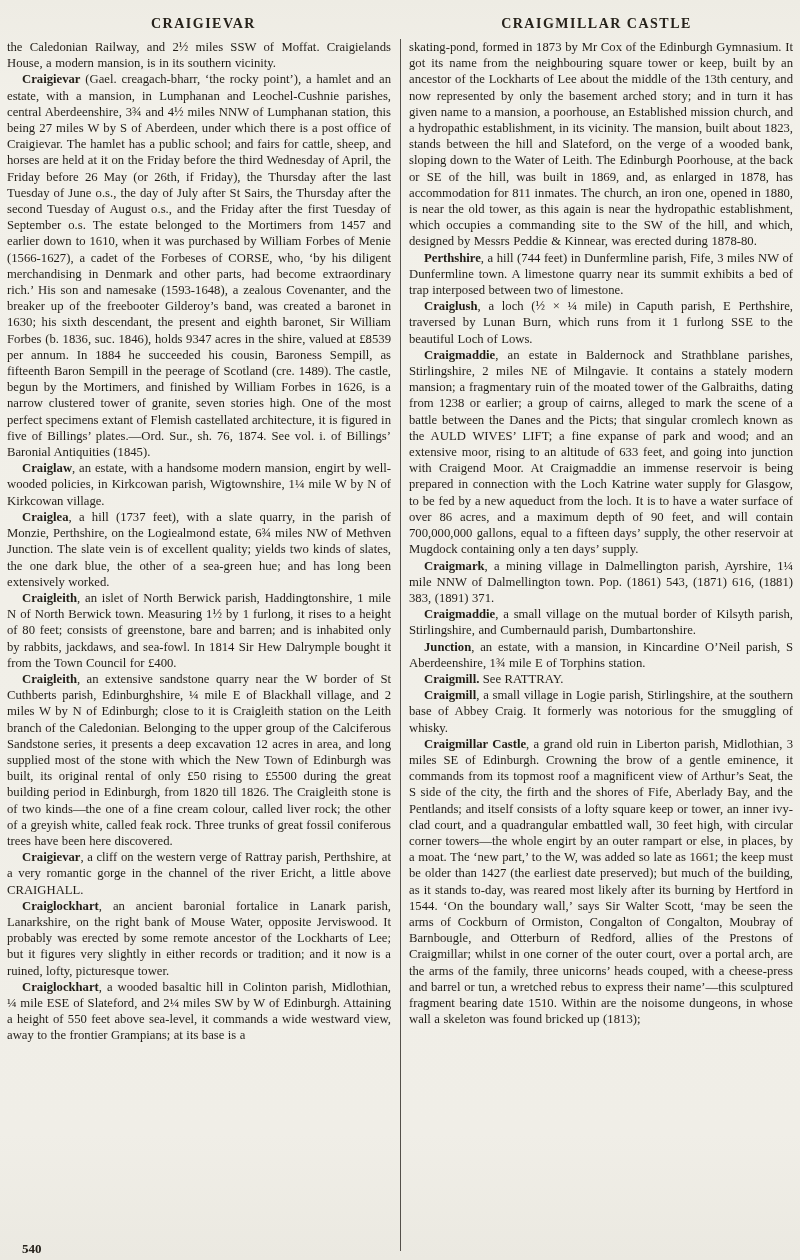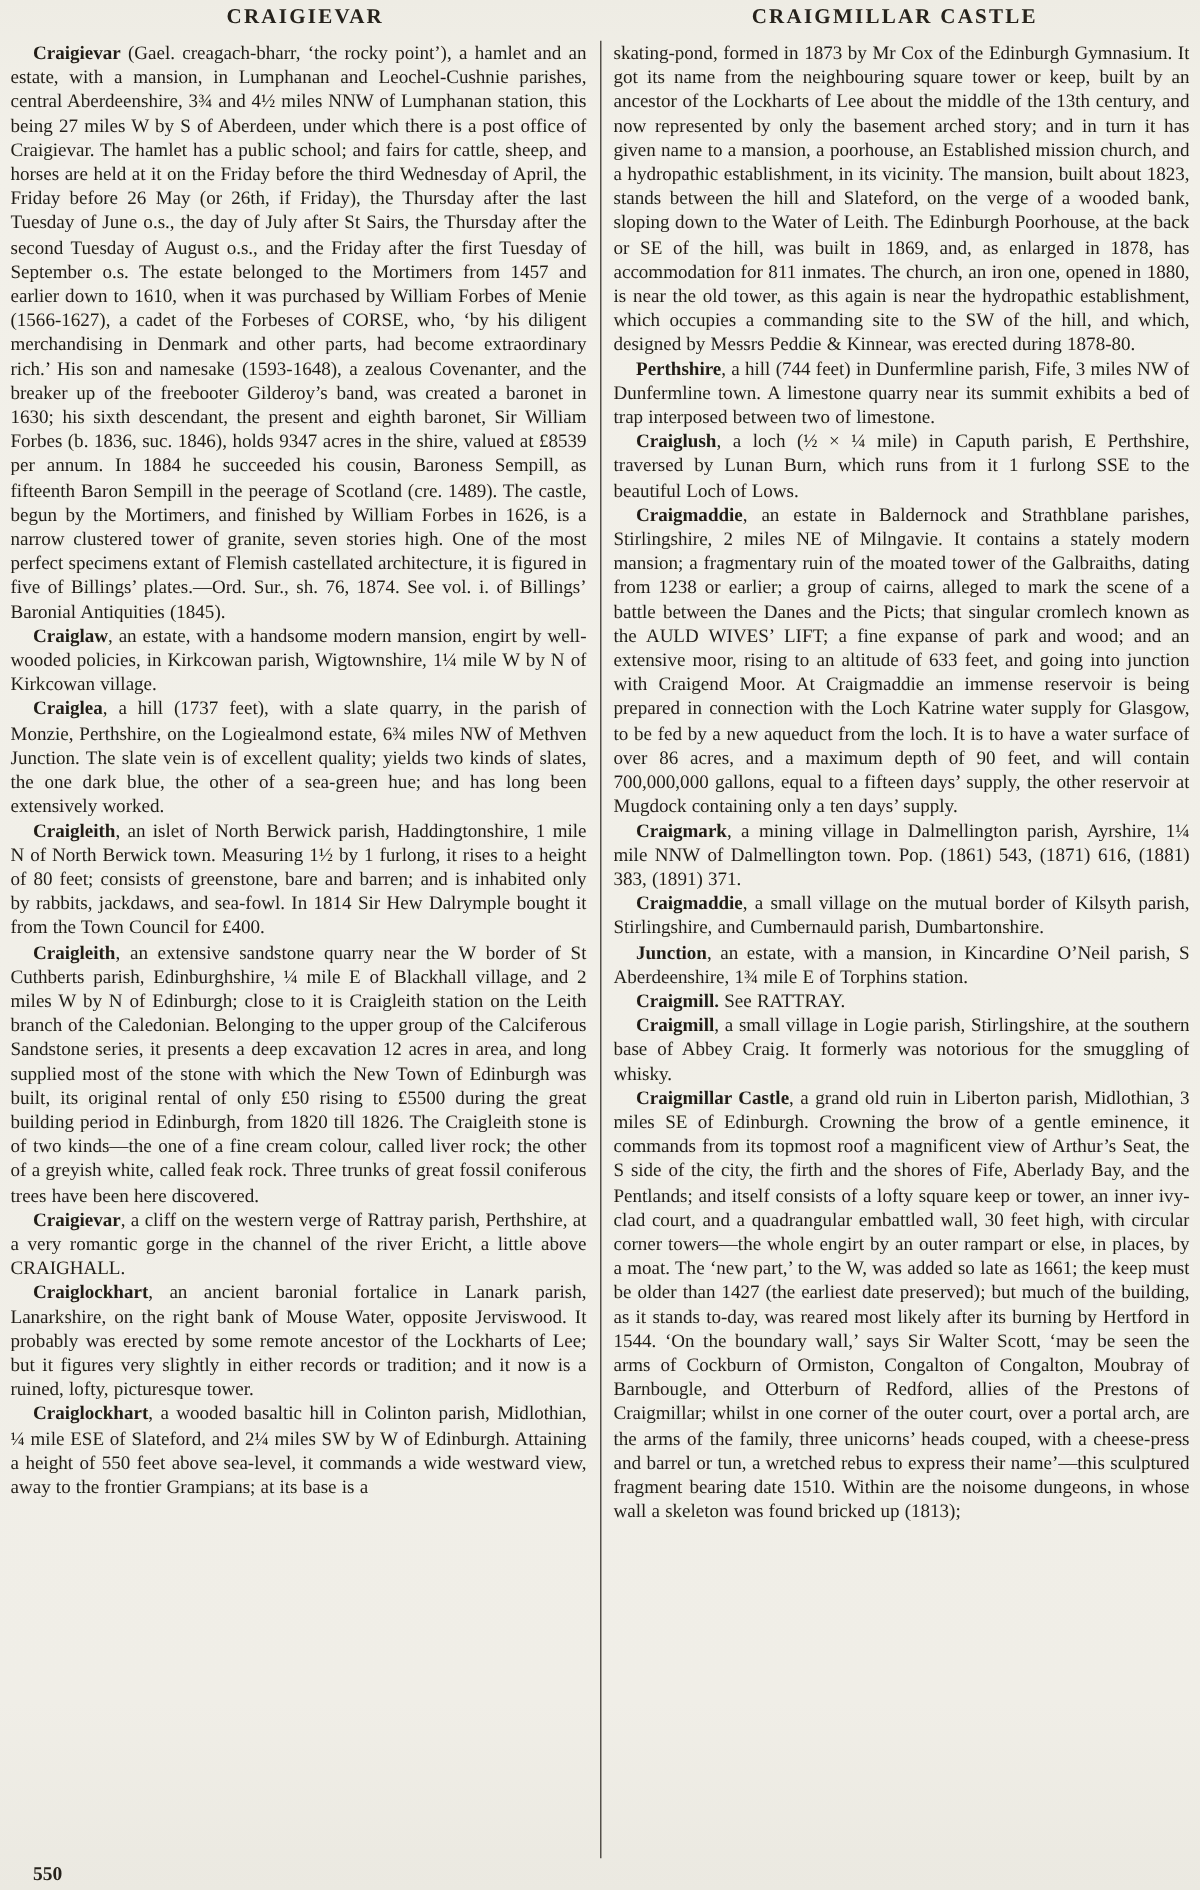--- a/index.html
+++ b/index.html
@@ -9,21 +9,21 @@
   }
   .page {
     position: relative;
     width: 800px;
     height: 1260px;
     box-sizing: border-box;
     background: #f0eee7;
     background-image: linear-gradient(180deg, #eeece4 0%, #f2f0e9 8%, #f0eee7 90%, #ebe9e1 100%);
     color: #211d17;
     font-family: "Liberation Serif", "DejaVu Serif", serif;
-    padding: 4px 7px 0 7px;
+    padding: 16px 7px 0 7px;
     overflow: hidden;
   }
   .running-heads {
     display: flex;
     width: 786px;
   }
   .head {
     width: 393px;
     text-align: center;
     font-weight: bold;
@@ -72,20 +72,21 @@
 </head>
 <body>
 
 <div class="page">
   <div class="running-heads">
     <div class="head">CRAIGIEVAR</div>
     <div class="head">CRAIGMILLAR CASTLE</div>
   </div>
   <div class="columns">
     <div class="col" id="col-left">
+        <p class="para no-indent">the Caledonian Railway, and 2½ miles SSW of Moffat. Craigielands House, a modern mansion, is in its southern vicinity.</p>
         <p class="para"><span class="lead">Craigievar</span> (Gael. creagach-bharr, ‘the rocky point’), a hamlet and an estate, with a mansion, in Lumphanan and Leochel-Cushnie parishes, central Aberdeenshire, 3¾ and 4½ miles NNW of Lumphanan station, this being 27 miles W by S of Aberdeen, under which there is a post office of Craigievar. The hamlet has a public school; and fairs for cattle, sheep, and horses are held at it on the Friday before the third Wednesday of April, the Friday before 26 May (or 26th, if Friday), the Thursday after the last Tuesday of June o.s., the day of July after St Sairs, the Thursday after the second Tuesday of August o.s., and the Friday after the first Tuesday of September o.s. The estate belonged to the Mortimers from 1457 and earlier down to 1610, when it was purchased by William Forbes of Menie (1566-1627), a cadet of the Forbeses of CORSE, who, ‘by his diligent merchandising in Denmark and other parts, had become extraordinary rich.’ His son and namesake (1593-1648), a zealous Covenanter, and the breaker up of the freebooter Gilderoy’s band, was created a baronet in 1630; his sixth descendant, the present and eighth baronet, Sir William Forbes (b. 1836, suc. 1846), holds 9347 acres in the shire, valued at £8539 per annum. In 1884 he succeeded his cousin, Baroness Sempill, as fifteenth Baron Sempill in the peerage of Scotland (cre. 1489). The castle, begun by the Mortimers, and finished by William Forbes in 1626, is a narrow clustered tower of granite, seven stories high. One of the most perfect specimens extant of Flemish castellated architecture, it is figured in five of Billings’ plates.—Ord. Sur., sh. 76, 1874. See vol. i. of Billings’ Baronial Antiquities (1845).</p>
         <p class="para"><span class="lead">Craiglaw</span>, an estate, with a handsome modern mansion, engirt by well-wooded policies, in Kirkcowan parish, Wigtownshire, 1¼ mile W by N of Kirkcowan village.</p>
         <p class="para"><span class="lead">Craiglea</span>, a hill (1737 feet), with a slate quarry, in the parish of Monzie, Perthshire, on the Logiealmond estate, 6¾ miles NW of Methven Junction. The slate vein is of excellent quality; yields two kinds of slates, the one dark blue, the other of a sea-green hue; and has long been extensively worked.</p>
         <p class="para"><span class="lead">Craigleith</span>, an islet of North Berwick parish, Haddingtonshire, 1 mile N of North Berwick town. Measuring 1½ by 1 furlong, it rises to a height of 80 feet; consists of greenstone, bare and barren; and is inhabited only by rabbits, jackdaws, and sea-fowl. In 1814 Sir Hew Dalrymple bought it from the Town Council for £400.</p>
         <p class="para"><span class="lead">Craigleith</span>, an extensive sandstone quarry near the W border of St Cuthberts parish, Edinburghshire, ¼ mile E of Blackhall village, and 2 miles W by N of Edinburgh; close to it is Craigleith station on the Leith branch of the Caledonian. Belonging to the upper group of the Calciferous Sandstone series, it presents a deep excavation 12 acres in area, and long supplied most of the stone with which the New Town of Edinburgh was built, its original rental of only £50 rising to £5500 during the great building period in Edinburgh, from 1820 till 1826. The Craigleith stone is of two kinds—the one of a fine cream colour, called liver rock; the other of a greyish white, called feak rock. Three trunks of great fossil coniferous trees have been here discovered.</p>
         <p class="para"><span class="lead">Craigievar</span>, a cliff on the western verge of Rattray parish, Perthshire, at a very romantic gorge in the channel of the river Ericht, a little above CRAIGHALL.</p>
         <p class="para"><span class="lead">Craiglockhart</span>, an ancient baronial fortalice in Lanark parish, Lanarkshire, on the right bank of Mouse Water, opposite Jerviswood. It probably was erected by some remote ancestor of the Lockharts of Lee; but it figures very slightly in either records or tradition; and it now is a ruined, lofty, picturesque tower.</p>
         <p class="para"><span class="lead">Craiglockhart</span>, a wooded basaltic hill in Colinton parish, Midlothian, ¼ mile ESE of Slateford, and 2¼ miles SW by W of Edinburgh. Attaining a height of 550 feet above sea-level, it commands a wide westward view, away to the frontier Grampians; at its base is a</p>
       </div>
     <div class="col-divider"></div>
@@ -95,14 +96,14 @@
         <p class="para"><span class="lead">Craiglush</span>, a loch (½ × ¼ mile) in Caputh parish, E Perthshire, traversed by Lunan Burn, which runs from it 1 furlong SSE to the beautiful Loch of Lows.</p>
         <p class="para"><span class="lead">Craigmaddie</span>, an estate in Baldernock and Strathblane parishes, Stirlingshire, 2 miles NE of Milngavie. It contains a stately modern mansion; a fragmentary ruin of the moated tower of the Galbraiths, dating from 1238 or earlier; a group of cairns, alleged to mark the scene of a battle between the Danes and the Picts; that singular cromlech known as the AULD WIVES’ LIFT; a fine expanse of park and wood; and an extensive moor, rising to an altitude of 633 feet, and going into junction with Craigend Moor. At Craigmaddie an immense reservoir is being prepared in connection with the Loch Katrine water supply for Glasgow, to be fed by a new aqueduct from the loch. It is to have a water surface of over 86 acres, and a maximum depth of 90 feet, and will contain 700,000,000 gallons, equal to a fifteen days’ supply, the other reservoir at Mugdock containing only a ten days’ supply.</p>
         <p class="para"><span class="lead">Craigmark</span>, a mining village in Dalmellington parish, Ayrshire, 1¼ mile NNW of Dalmellington town. Pop. (1861) 543, (1871) 616, (1881) 383, (1891) 371.</p>
         <p class="para"><span class="lead">Craigmaddie</span>, a small village on the mutual border of Kilsyth parish, Stirlingshire, and Cumbernauld parish, Dumbartonshire.</p>
         <p class="para"><span class="lead">Junction</span>, an estate, with a mansion, in Kincardine O’Neil parish, S Aberdeenshire, 1¾ mile E of Torphins station.</p>
         <p class="para"><span class="lead">Craigmill.</span> See RATTRAY.</p>
         <p class="para"><span class="lead">Craigmill</span>, a small village in Logie parish, Stirlingshire, at the southern base of Abbey Craig. It formerly was notorious for the smuggling of whisky.</p>
         <p class="para"><span class="lead">Craigmillar Castle</span>, a grand old ruin in Liberton parish, Midlothian, 3 miles SE of Edinburgh. Crowning the brow of a gentle eminence, it commands from its topmost roof a magnificent view of Arthur’s Seat, the S side of the city, the firth and the shores of Fife, Aberlady Bay, and the Pentlands; and itself consists of a lofty square keep or tower, an inner ivy-clad court, and a quadrangular embattled wall, 30 feet high, with circular corner towers—the whole engirt by an outer rampart or else, in places, by a moat. The ‘new part,’ to the W, was added so late as 1661; the keep must be older than 1427 (the earliest date preserved); but much of the building, as it stands to-day, was reared most likely after its burning by Hertford in 1544. ‘On the boundary wall,’ says Sir Walter Scott, ‘may be seen the arms of Cockburn of Ormiston, Congalton of Congalton, Moubray of Barnbougle, and Otterburn of Redford, allies of the Prestons of Craigmillar; whilst in one corner of the outer court, over a portal arch, are the arms of the family, three unicorns’ heads couped, with a cheese-press and barrel or tun, a wretched rebus to express their name’—this sculptured fragment bearing date 1510. Within are the noisome dungeons, in whose wall a skeleton was found bricked up (1813);</p>
       </div>
   </div>
-  <div class="page-number">550</div>
+  <div class="page-number">540</div>
 </div>
 
 </body></html>

